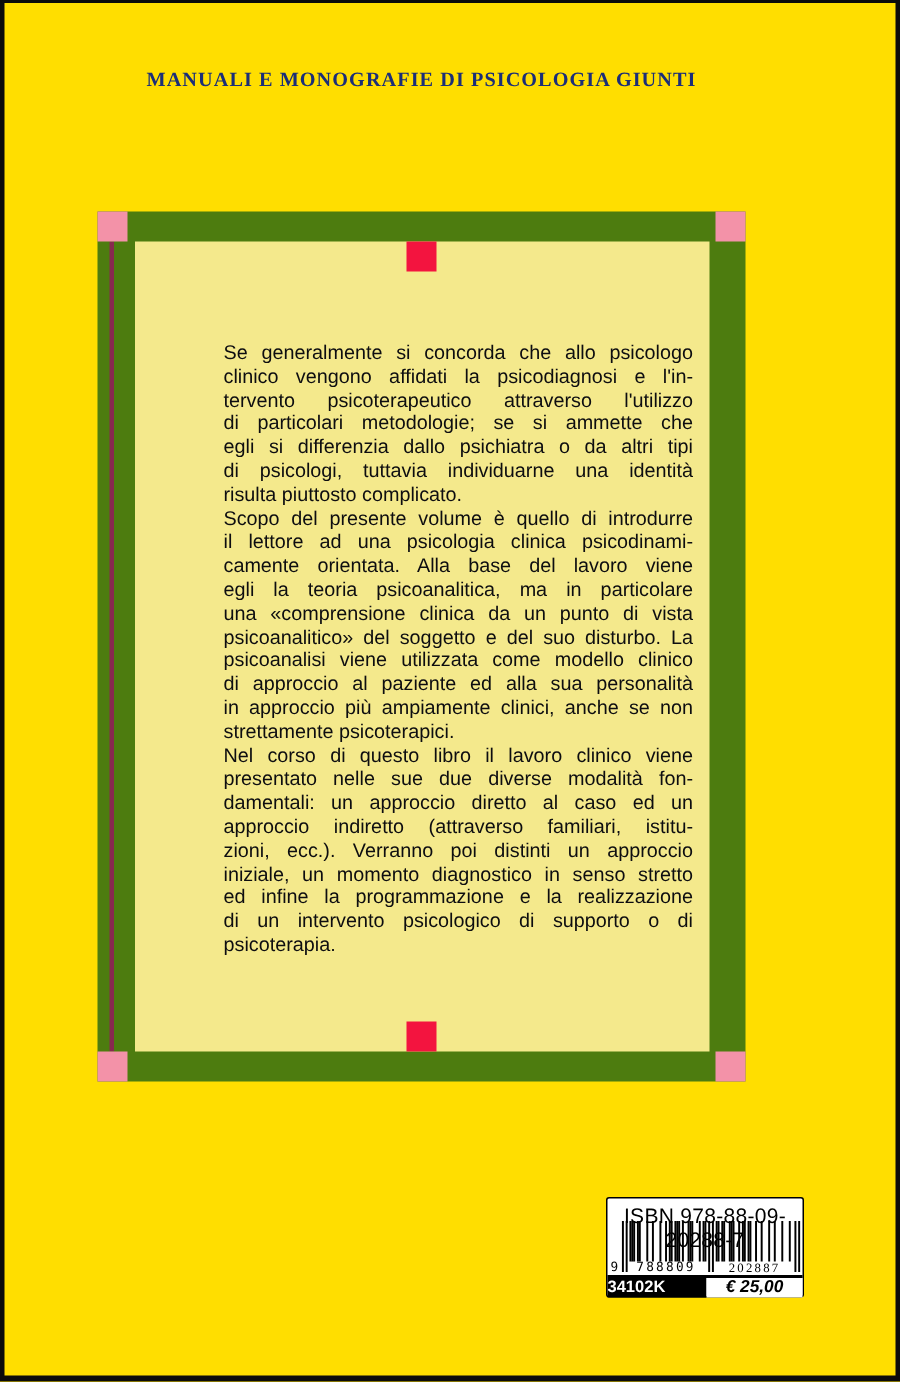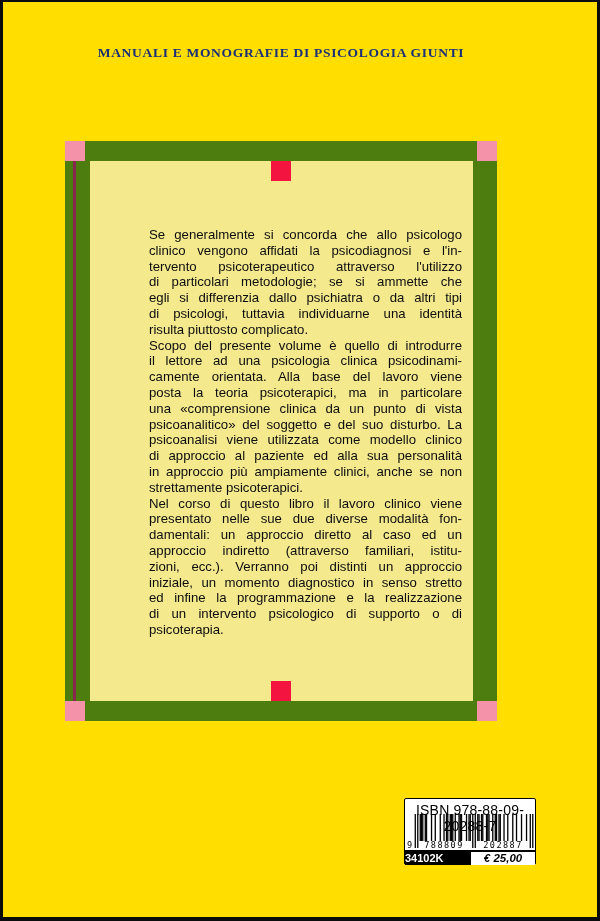--- a/index.html
+++ b/index.html
@@ -72,21 +72,21 @@
   }
   .barcode svg{position:absolute;left:9px;top:0;}
   .bd{
     position:absolute;bottom:0;height:10px;
     font-family:"DejaVu Sans Mono",monospace;
     font-size:8.5px;line-height:10px;text-align:center;
     letter-spacing:1.5px;
   }
   .bd1{left:0;width:9px;letter-spacing:0;}
   .bd2{left:13px;width:52px;}
-  .bd3{left:72px;width:52px;}
+  .bd3{left:72px;width:52px;font-family:Liberation Serif, serif;}
   .label-row{
     height:15px;border-top:2px solid #000;display:flex;
     box-sizing:border-box;
   }
   .code-cell{
     flex:0 0 66px;background:#000;color:#fff;
     font-weight:bold;font-size:11px;line-height:13px;text-align:left;
   }
   .price-cell{
     flex:1;background:#fff;color:#000;
@@ -107,21 +107,21 @@
         <div class="jline">Se generalmente si concorda che allo psicologo</div>
         <div class="jline">clinico vengono affidati la psicodiagnosi e l'in-</div>
         <div class="jline">tervento psicoterapeutico attraverso l'utilizzo</div>
         <div class="jline">di particolari metodologie; se si ammette che</div>
         <div class="jline">egli si differenzia dallo psichiatra o da altri tipi</div>
         <div class="jline">di psicologi, tuttavia individuarne una identità</div>
         <div class="jline last">risulta piuttosto complicato.</div>
         <div class="jline">Scopo del presente volume è quello di introdurre</div>
         <div class="jline">il lettore ad una psicologia clinica psicodinami-</div>
         <div class="jline">camente orientata. Alla base del lavoro viene</div>
-        <div class="jline">posta la teoria psicoterapici, ma in particolare</div>
+        <div class="jline">egli la teoria psicoanalitica, ma in particolare</div>
         <div class="jline">una «comprensione clinica da un punto di vista</div>
         <div class="jline">psicoanalitico» del soggetto e del suo disturbo. La</div>
         <div class="jline">psicoanalisi viene utilizzata come modello clinico</div>
         <div class="jline">di approccio al paziente ed alla sua personalità</div>
         <div class="jline">in approccio più ampiamente clinici, anche se non</div>
         <div class="jline last">strettamente psicoterapici.</div>
         <div class="jline">Nel corso di questo libro il lavoro clinico viene</div>
         <div class="jline">presentato nelle sue due diverse modalità fon-</div>
         <div class="jline">damentali: un approccio diretto al caso ed un</div>
         <div class="jline">approccio indiretto (attraverso familiari, istitu-</div>

